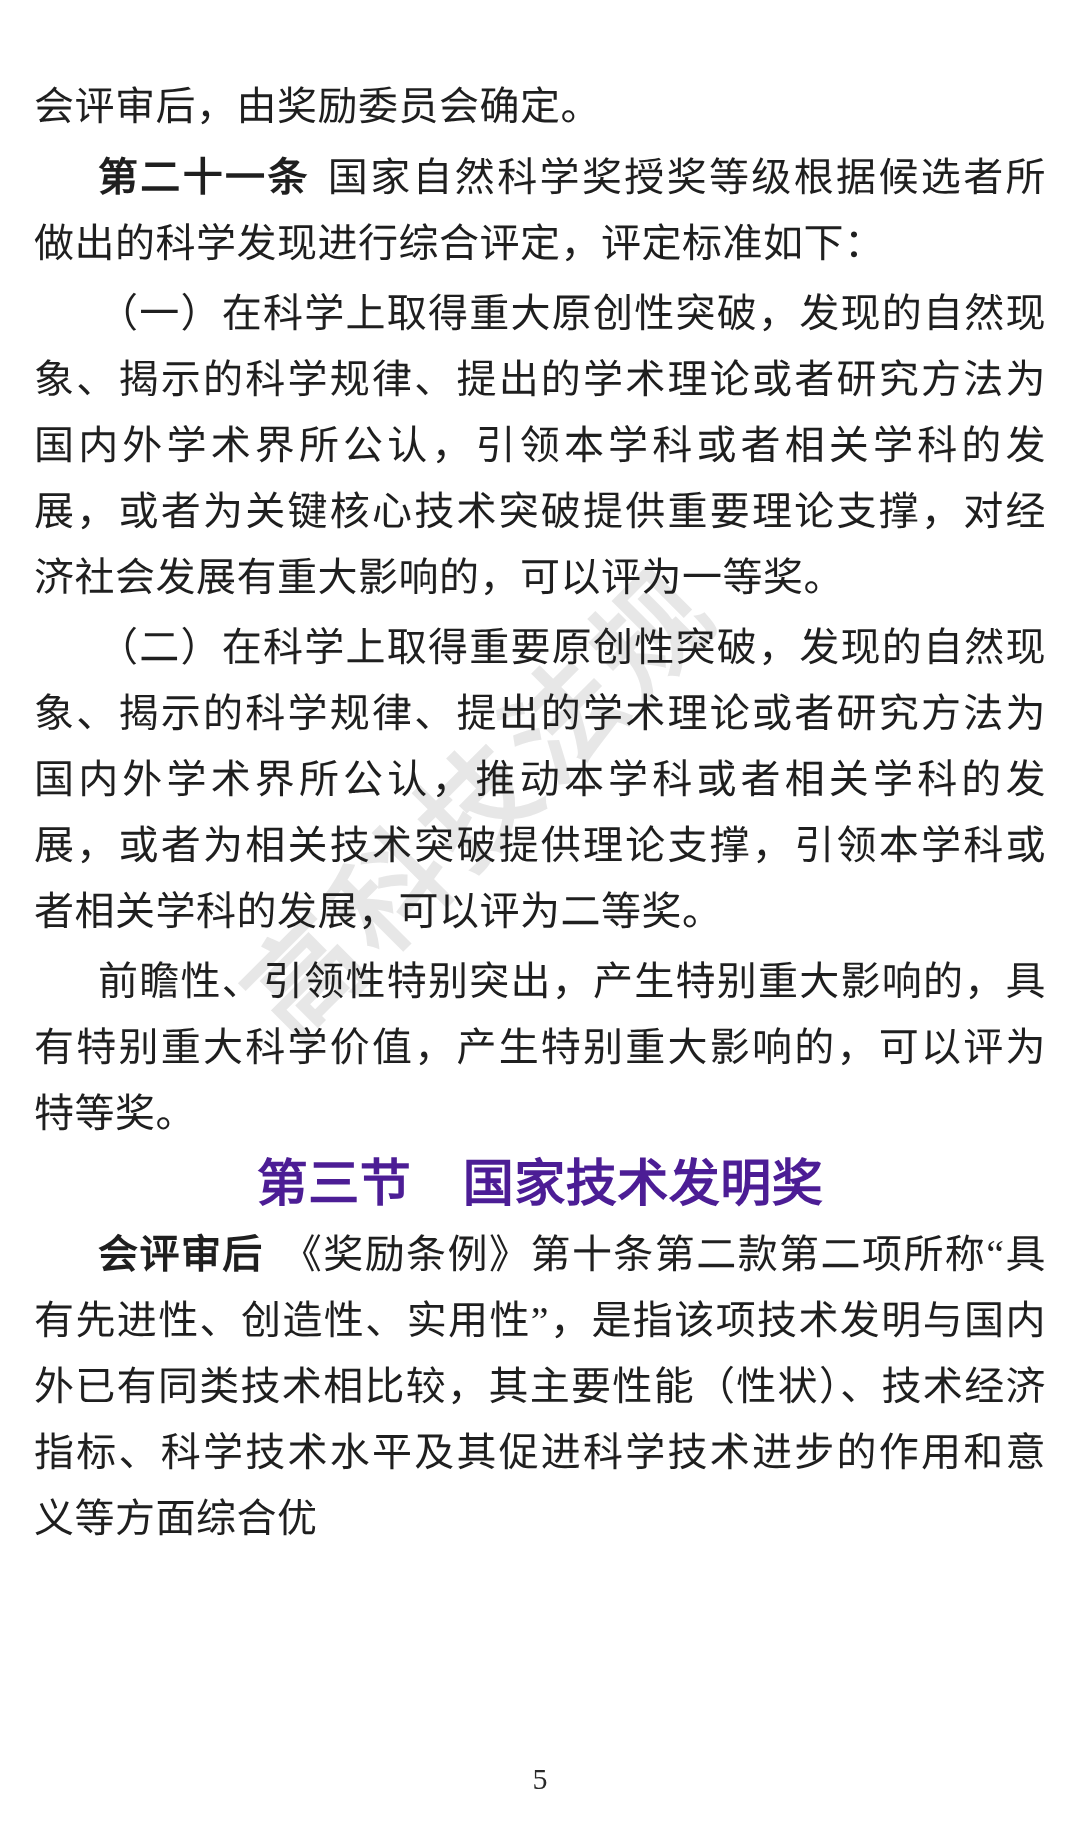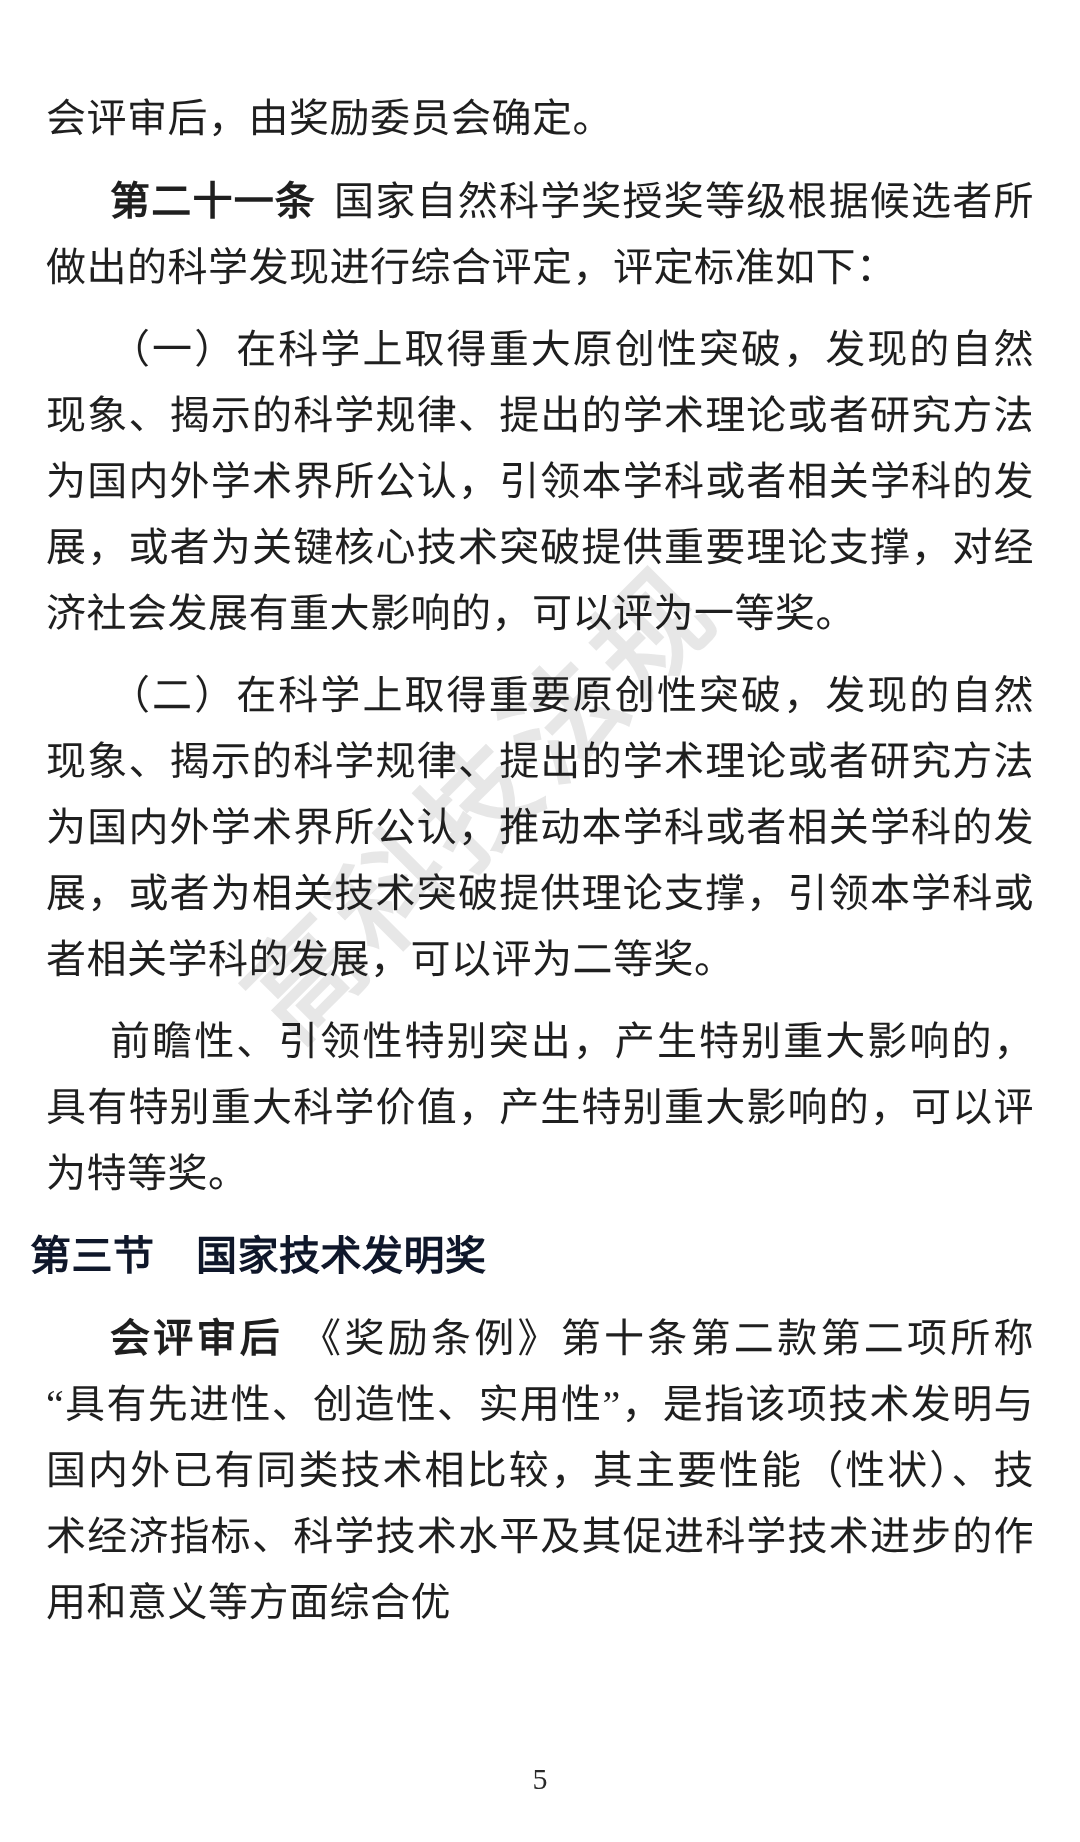--- a/index.html
+++ b/index.html
@@ -25,39 +25,40 @@
     z-index: 2;
     font-family: "Liberation Serif", "DejaVu Serif", serif;
     font-size: 40px;
     line-height: 66px;
     color: #1f1f1f;
     text-align: justify;
     text-justify: inter-ideograph;
     letter-spacing: 0.5px;
   }
   p.para {
-    margin: 16px;
+    margin: 4px;
     text-indent: 1.6em;
   }
   p.continuation {
     text-indent: 0;
   }
   .article-number {
     font-weight: 700;
     font-family: "Liberation Sans", "DejaVu Sans", sans-serif;
     margin-right: 0.45em;
   }
   h2.section-heading {
     margin: 0;
-    font-size: 41px;
+    font-size: 51px;
     line-height: 66px;
     font-weight: 700;
+    text-align: center;
     text-indent: 0;
     font-family: "Liberation Sans", "DejaVu Sans", sans-serif;
-    color: #0f172a;
+    color: #4c1d95;
   }
   .watermark {
     position: absolute;
     left: 170px;
     top: 715px;
     z-index: 1;
     transform: rotate(-45deg);
     transform-origin: center center;
     font-family: "Liberation Sans", "DejaVu Sans", sans-serif;
     font-weight: 700;

